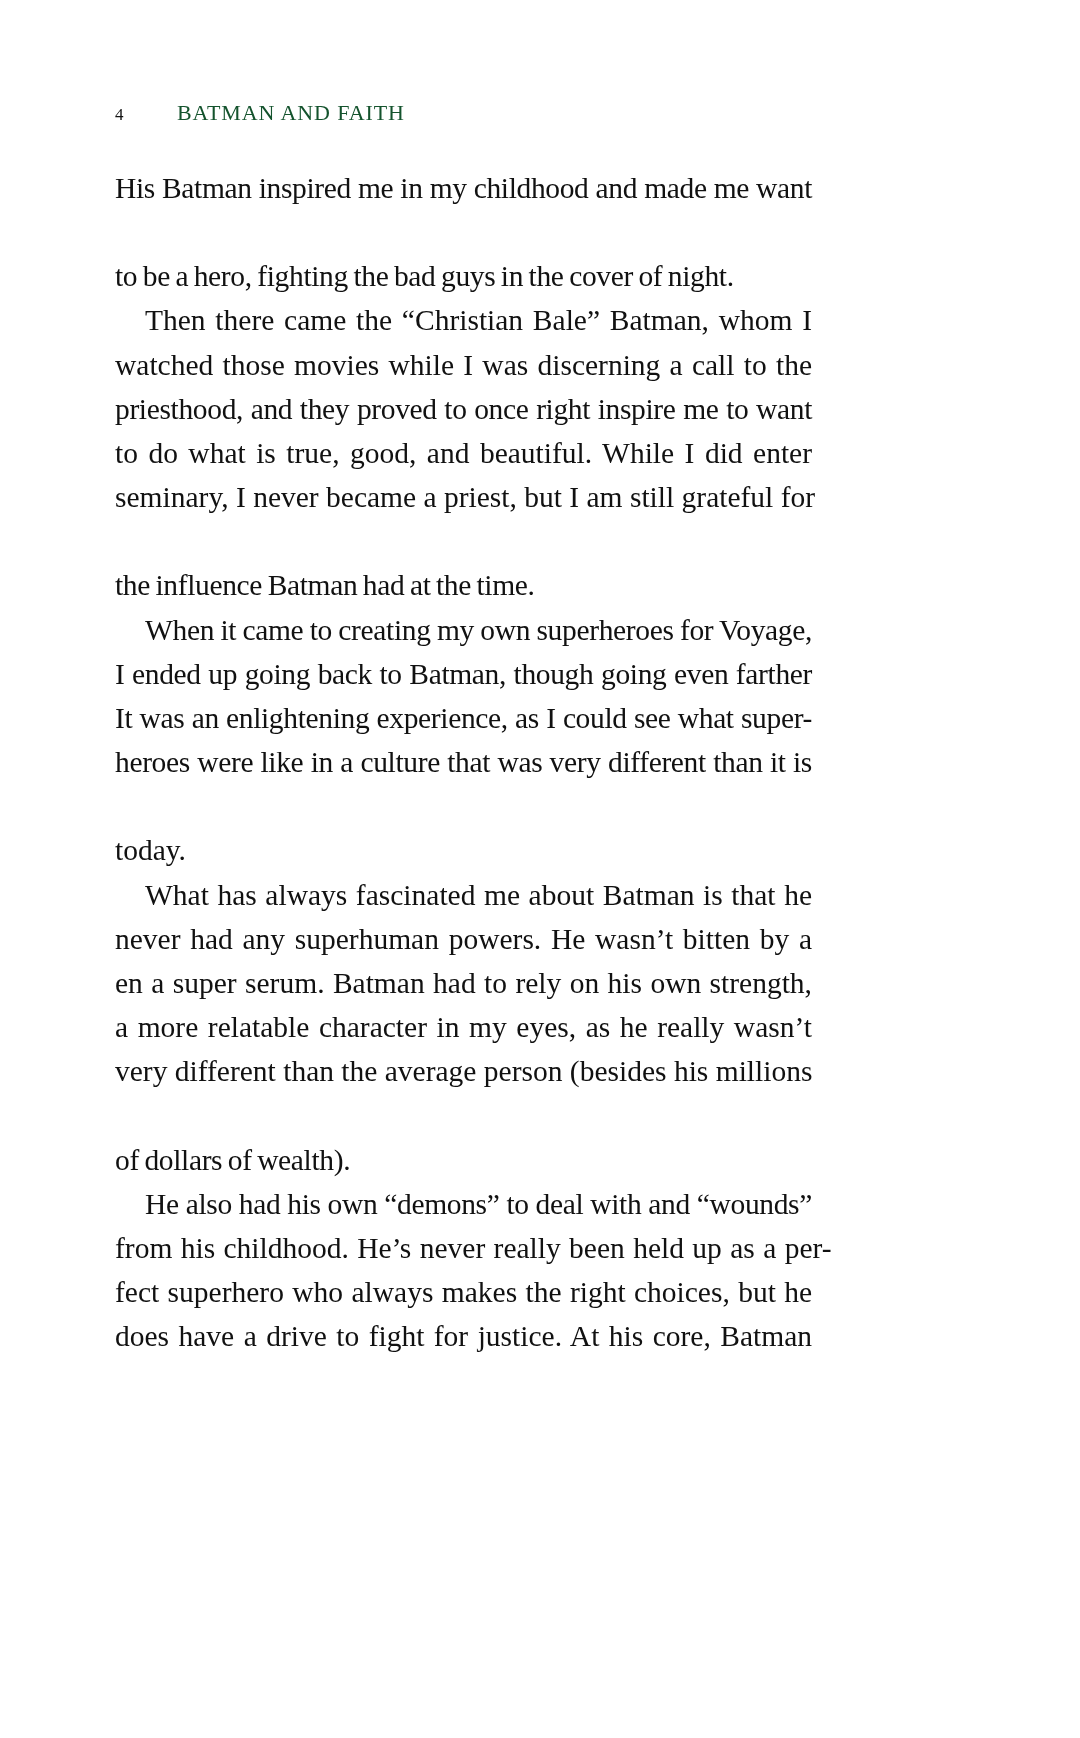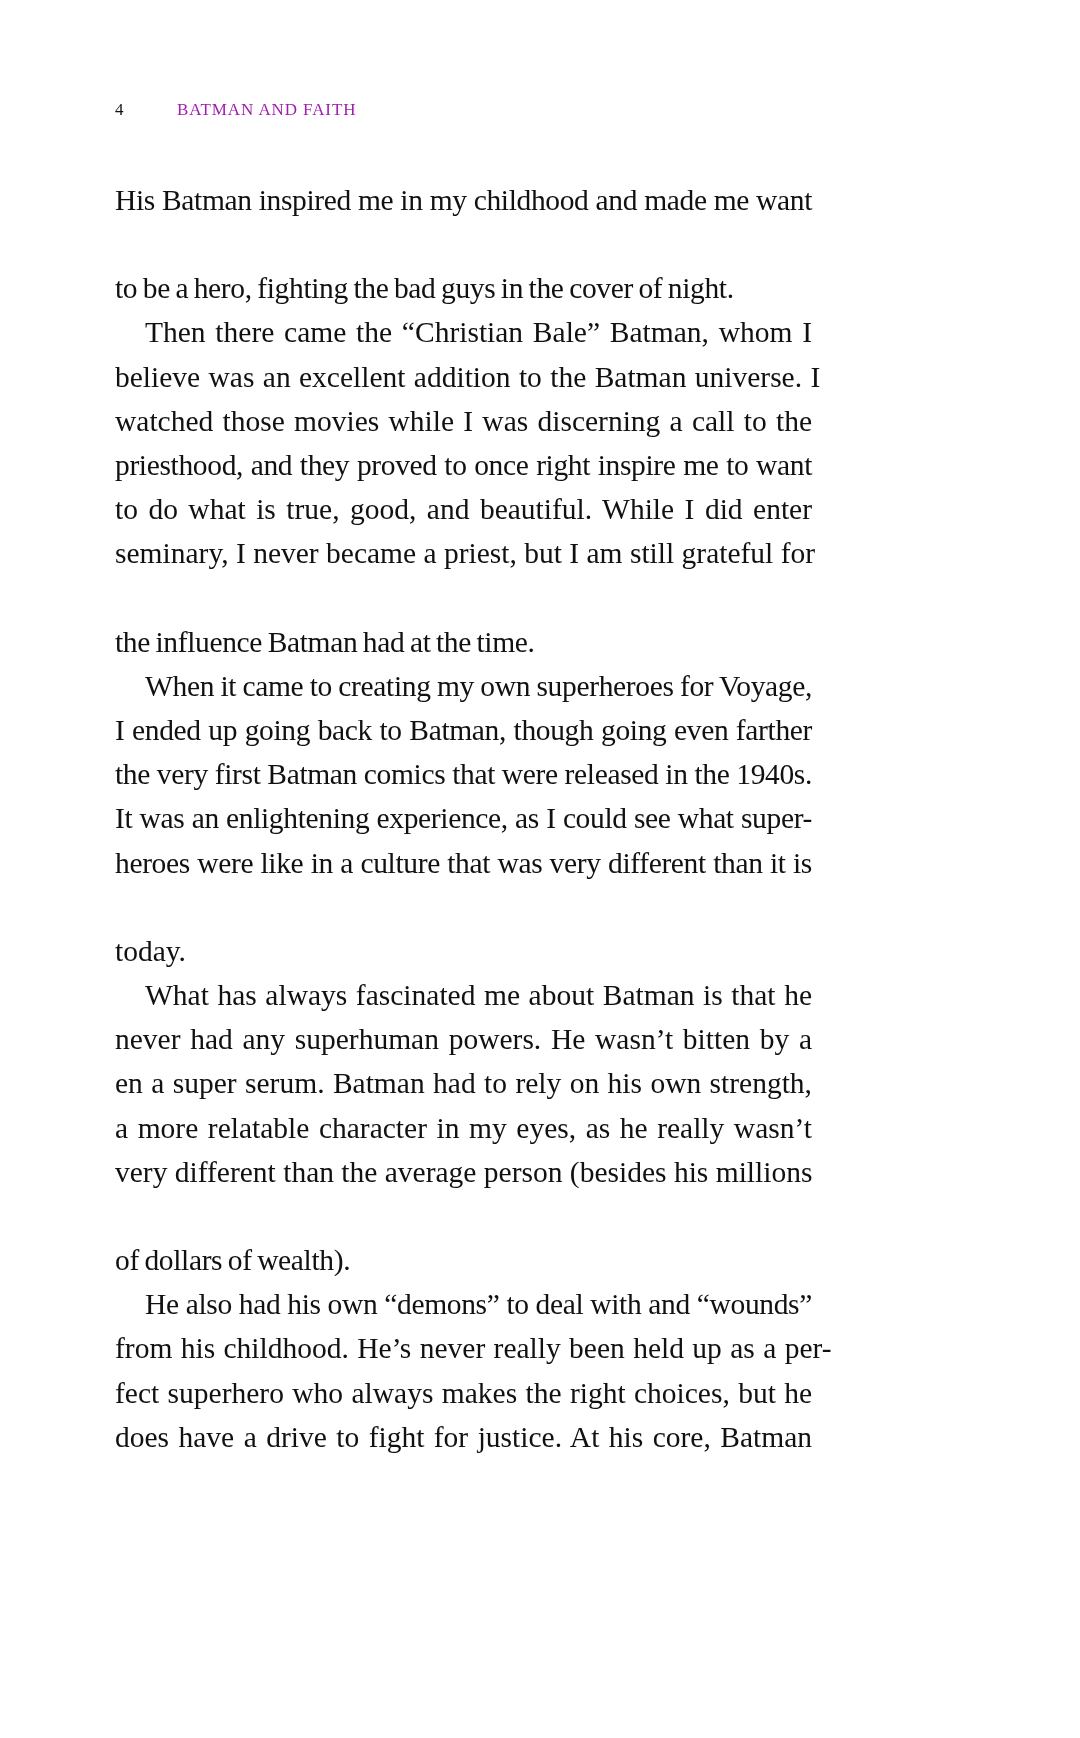--- a/index.html
+++ b/index.html
@@ -34,33 +34,33 @@
     align-items: baseline;
   }
   .folio {
     font-size: 17px;
     letter-spacing: 0.2px;
     color: #111111;
     width: 62px;
     flex: 0 0 62px;
   }
   .head-title {
-    font-size: 17px;
+    font-size: 22px;
     letter-spacing: 0.9px;
-    color: #a21caf;
+    color: #14532d;
     font-variant: small-caps;
     text-transform: uppercase;
     white-space: nowrap;
   }
 
   
   .textblock {
     position: absolute;
     left: 115px;
-    top: 178px;
+    top: 166px;
     width: 697px;
   }
 
   .para {
     margin: 0;
   }
 
   
   .ln {
     display: block;
@@ -103,32 +103,30 @@
 
   <div class="textblock">
 
     <p class="para">
       <span class="ln tight">His Batman inspired me in my childhood and made me want</span>
       <span class="ln last tight">to be a hero, fighting the bad guys in the cover of night.</span>
     </p>
 
     <p class="para">
       <span class="ln indent loose">Then there came the “Christian Bale” Batman, whom I</span>
-      <span class="ln loose">believe was an excellent addition to the Batman universe. I</span>
       <span class="ln loose">watched those movies while I was discerning a call to the</span>
       <span class="ln tight">priesthood, and they proved to once right inspire me to want</span>
       <span class="ln loose">to do what is true, good, and beautiful. While I did enter</span>
       <span class="ln">seminary, I never became a priest, but I am still grateful for</span>
       <span class="ln last tight">the influence Batman had at the time.</span>
     </p>
 
     <p class="para">
       <span class="ln indent tight">When it came to creating my own superheroes for Voyage,</span>
       <span class="ln tight">I ended up going back to Batman, though going even farther</span>
-      <span class="ln tight">the very first Batman comics that were released in the 1940s.</span>
       <span class="ln tight">It was an enlightening experience, as I could see what super-</span>
       <span class="ln tight">heroes were like in a culture that was very different than it is</span>
       <span class="ln last">today.</span>
     </p>
 
     <p class="para">
       <span class="ln indent loose">What has always fascinated me about Batman is that he</span>
       <span class="ln loose">never had any superhuman powers. He wasn’t bitten by a</span>
       <span class="ln loose">en a super serum. Batman had to rely on his own strength,</span>
       <span class="ln loose">a more relatable character in my eyes, as he really wasn’t</span>

